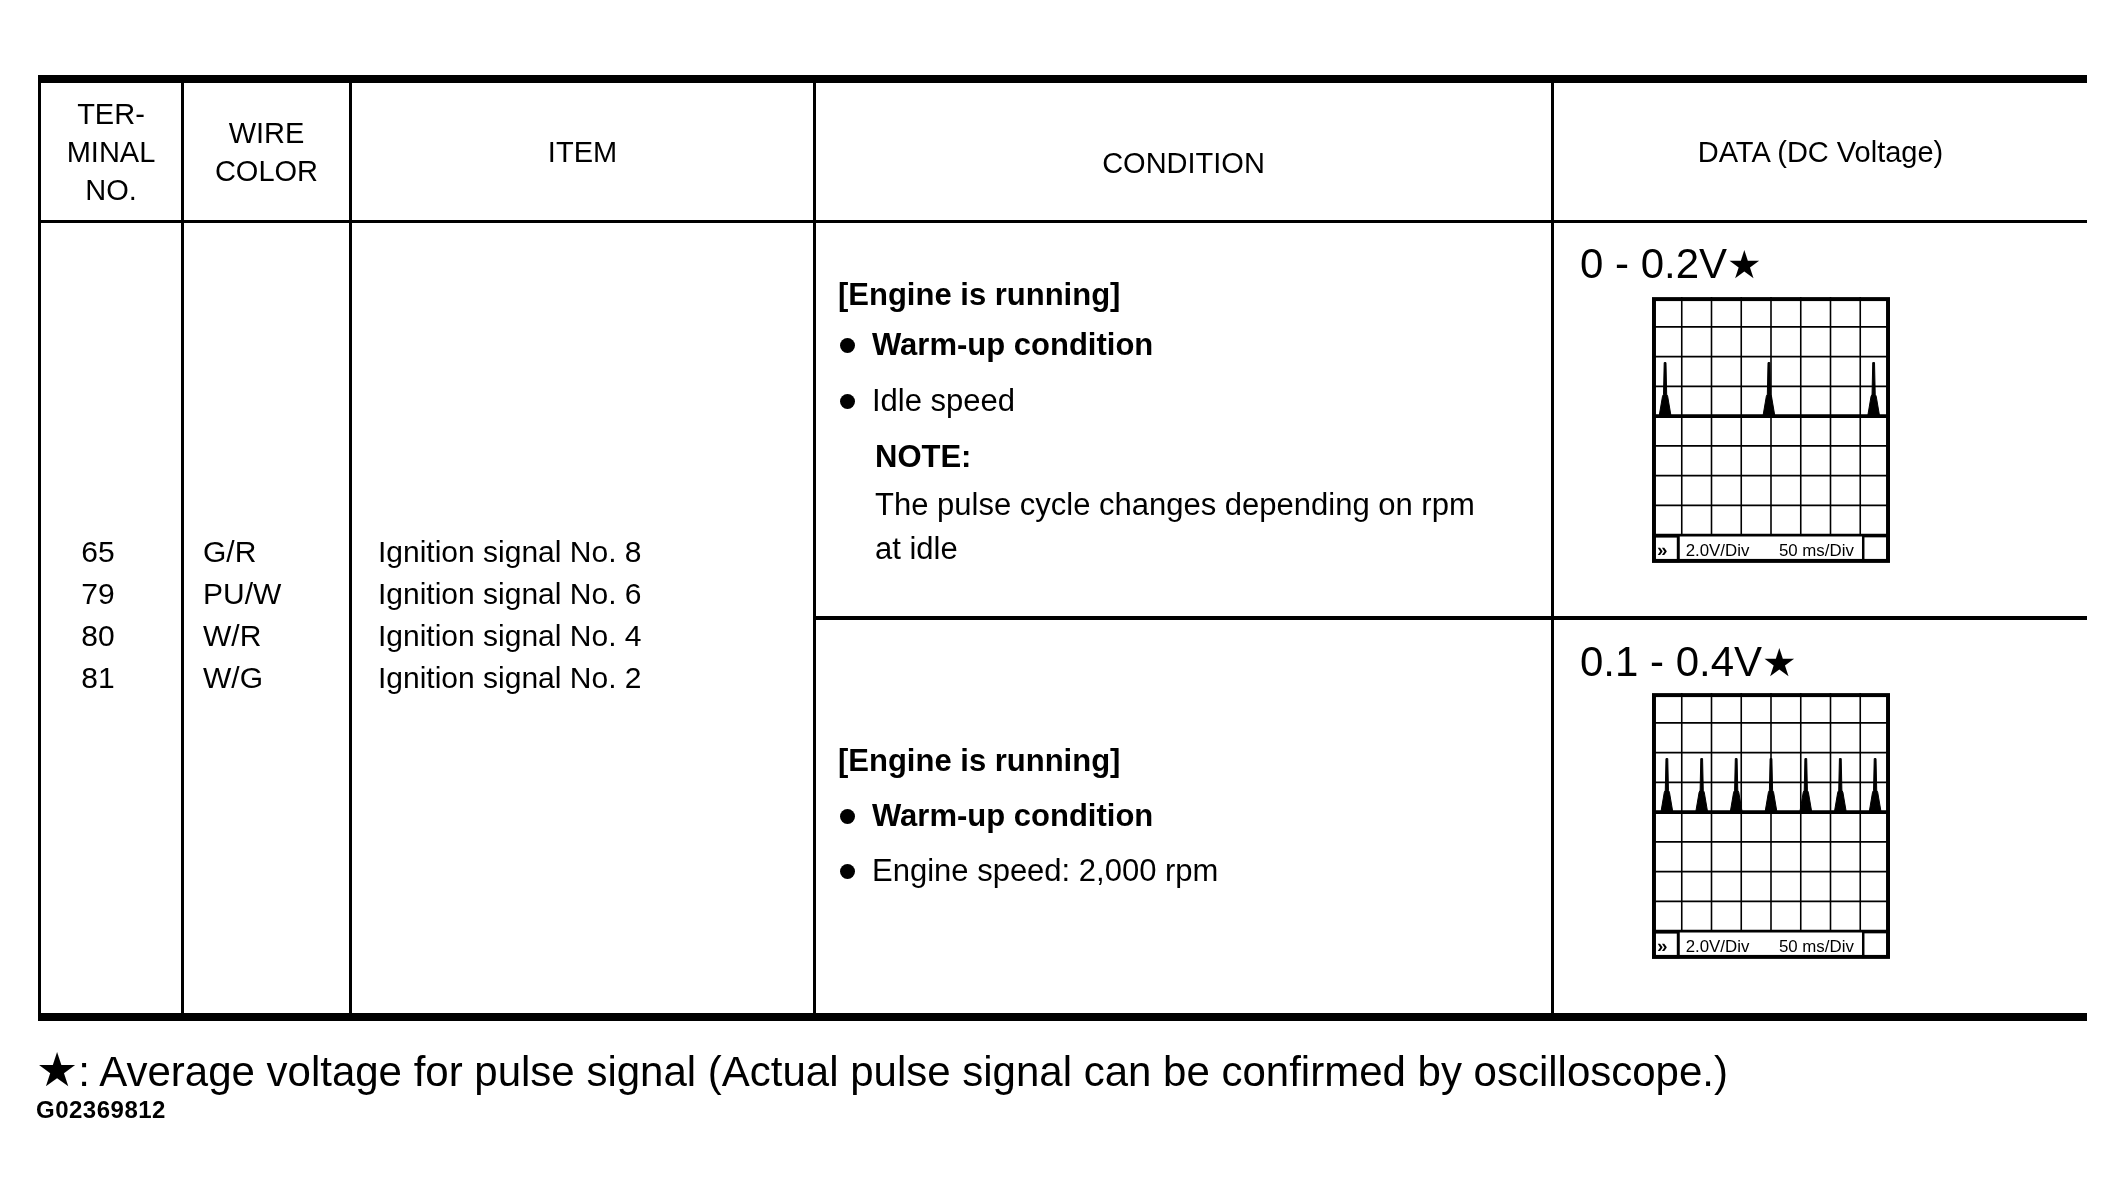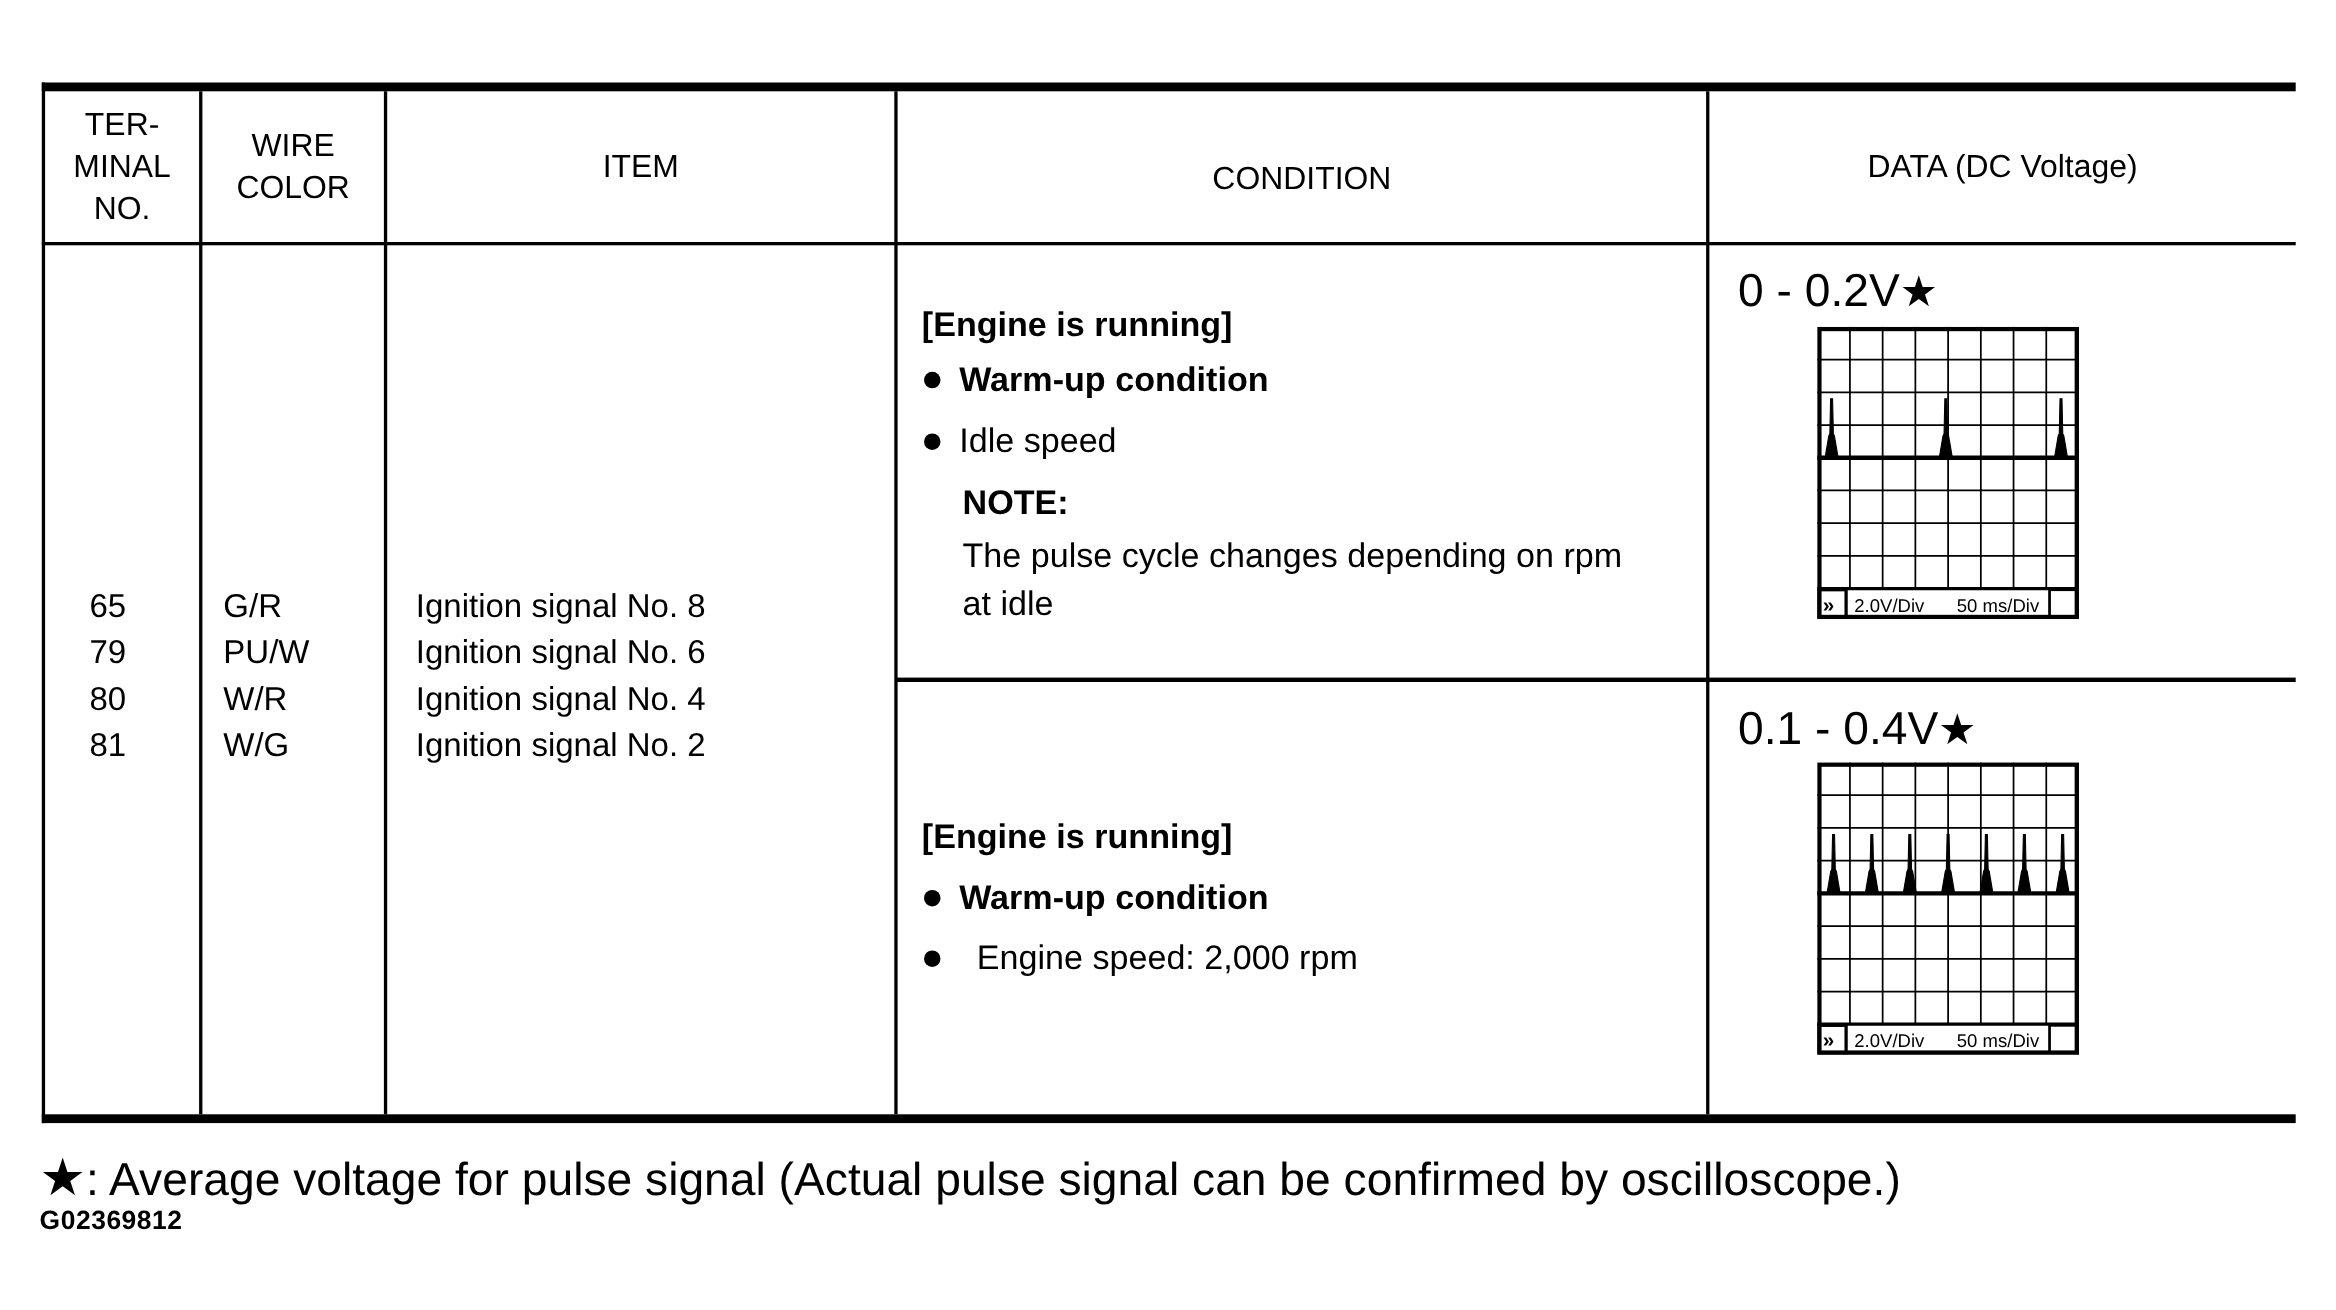--- a/index.html
+++ b/index.html
@@ -103,21 +103,21 @@
   </div>
   <div class="txt bold" style="left:875px;top:438px;">NOTE:</div>
   <div class="txt" style="left:875px;top:486px;">The pulse cycle changes depending on rpm</div>
   <div class="txt" style="left:875px;top:530px;">at idle</div>
 
   <div class="txt bold" style="left:838px;top:742px;">[Engine is running]</div>
   <div class="bullet-row bold" style="left:840px;top:798px;">
     <span class="dot"></span>
     <span>Warm-up condition</span>
   </div>
-  <div class="bullet-row" style="left:840px;top:853px;gap:16px;">
+  <div class="bullet-row" style="left:840px;top:853px;">
     <span class="dot"></span>
     <span>Engine speed: 2,000 rpm</span>
   </div>
 
   <div class="datalabel" style="left:1580px;top:240px;">
     <span>0 - 0.2V</span><sup>★</sup>
   </div>
   <svg class="scope" style="left:1652px;top:297px;" width="238" height="266" viewBox="0 0 240 268">
       <path d="M30 0 V240 M60 0 V240 M90 0 V240 M120 0 V240 M150 0 V240 M180 0 V240 M210 0 V240 M0 30 H240 M0 60 H240 M0 90 H240 M0 120 H240 M0 150 H240 M0 180 H240 M0 210 H240 " stroke="#000" stroke-width="1.6" fill="none"></path>
       <path d="M0 120 H240" stroke="#000" stroke-width="4" fill="none"></path>

